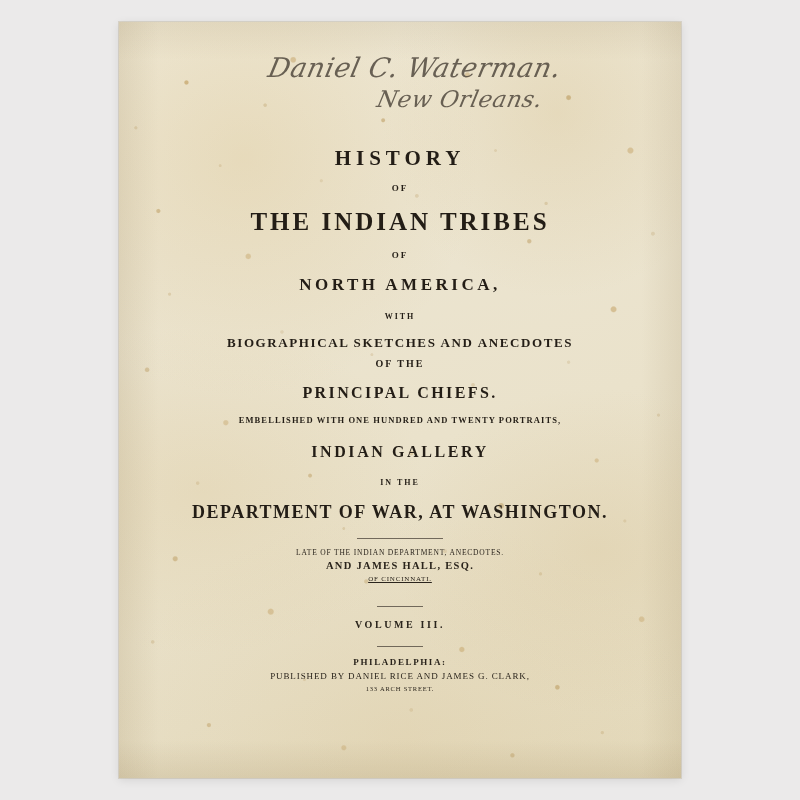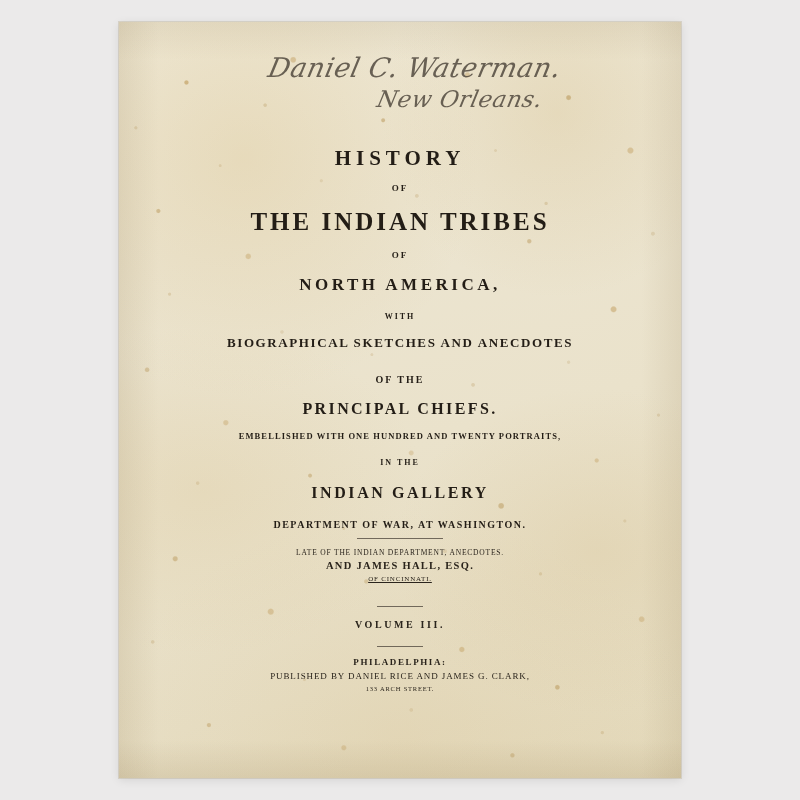--- a/index.html
+++ b/index.html
@@ -157,28 +157,28 @@
     font-weight: bold;
     letter-spacing: 3px;
     line-height: 1.1;
   }
   .l-history   { font-size: 21px; letter-spacing: 5px; margin-bottom: 14px; }
   .l-of1       { font-size: 9px;  letter-spacing: 2px; margin-bottom: 14px; }
   .l-tribes    { font-size: 25px; letter-spacing: 3px; margin-bottom: 16px; }
   .l-of2       { font-size: 9px;  letter-spacing: 2px; margin-bottom: 15px; }
   .l-northam   { font-size: 17px; letter-spacing: 3.5px; margin-bottom: 18px; }
   .l-with      { font-size: 8px;  letter-spacing: 2px; margin-bottom: 14px; }
-  .l-biograph  { font-size: 13px; letter-spacing: 1.6px; margin-bottom: 24px; }
+  .l-biograph  { font-size: 13px; letter-spacing: 1.6px; margin-bottom: 8px; }
   .l-ofthe     { font-size: 10px;  letter-spacing: 2px; margin-bottom: 15px; }
   .l-chiefs    { font-size: 16px; letter-spacing: 2.4px; margin-bottom: 14px; }
   .l-embell    { font-size: 8.5px; letter-spacing: 1.1px; margin-bottom: 18px; }
   .l-fromthe   { font-size: 8px;  letter-spacing: 2px; margin-bottom: 16px; }
   .l-gallery   { font-size: 16px; letter-spacing: 2.6px; margin-bottom: 18px; }
   .l-inthe     { font-size: 8px;  letter-spacing: 2px; margin-bottom: 16px; }
-  .l-dept      { font-size: 10px; letter-spacing: 1.5px; margin-bottom: 0; }
+  .l-dept      { font-size: 18px; letter-spacing: 1.5px; margin-bottom: 0; }
 
   
   .rule {
     height: 1px;
     background: #4a4238;
     opacity: 0.75;
     margin: 0 auto;
   }
   .rule.short { width: 46px; }
   .rule.med   { width: 86px; }
@@ -245,22 +245,22 @@
       <span class="tl l-history">HISTORY</span>
       <span class="tl l-of1">OF</span>
       <span class="tl l-tribes">THE INDIAN TRIBES</span>
       <span class="tl l-of2">OF</span>
       <span class="tl l-northam">NORTH AMERICA,</span>
       <span class="tl l-with">WITH</span>
       <span class="tl l-biograph">BIOGRAPHICAL SKETCHES AND ANECDOTES</span>
       <span class="tl l-ofthe">OF THE</span>
       <span class="tl l-chiefs">PRINCIPAL CHIEFS.</span>
       <span class="tl l-embell">EMBELLISHED WITH ONE HUNDRED AND TWENTY PORTRAITS,</span>
+      <span class="tl l-gallery">INDIAN GALLERY</span>
       <span class="tl l-inthe">IN THE</span>
-      <span class="tl l-gallery">INDIAN GALLERY</span>
       <span class="tl l-dept">DEPARTMENT OF WAR, AT WASHINGTON.</span>
     </div>
 
     <div id="author-block">
       <div class="rule med"></div>
       <div class="spacer-8"></div>
       <span class="a2" style="display:block;">LATE OF THE INDIAN DEPARTMENT, ANECDOTES.</span>
       <span class="a3" style="display:block;">AND JAMES HALL, ESQ.</span>
       <span class="a4" style="display:block;">OF CINCINNATI.</span>
     </div>

